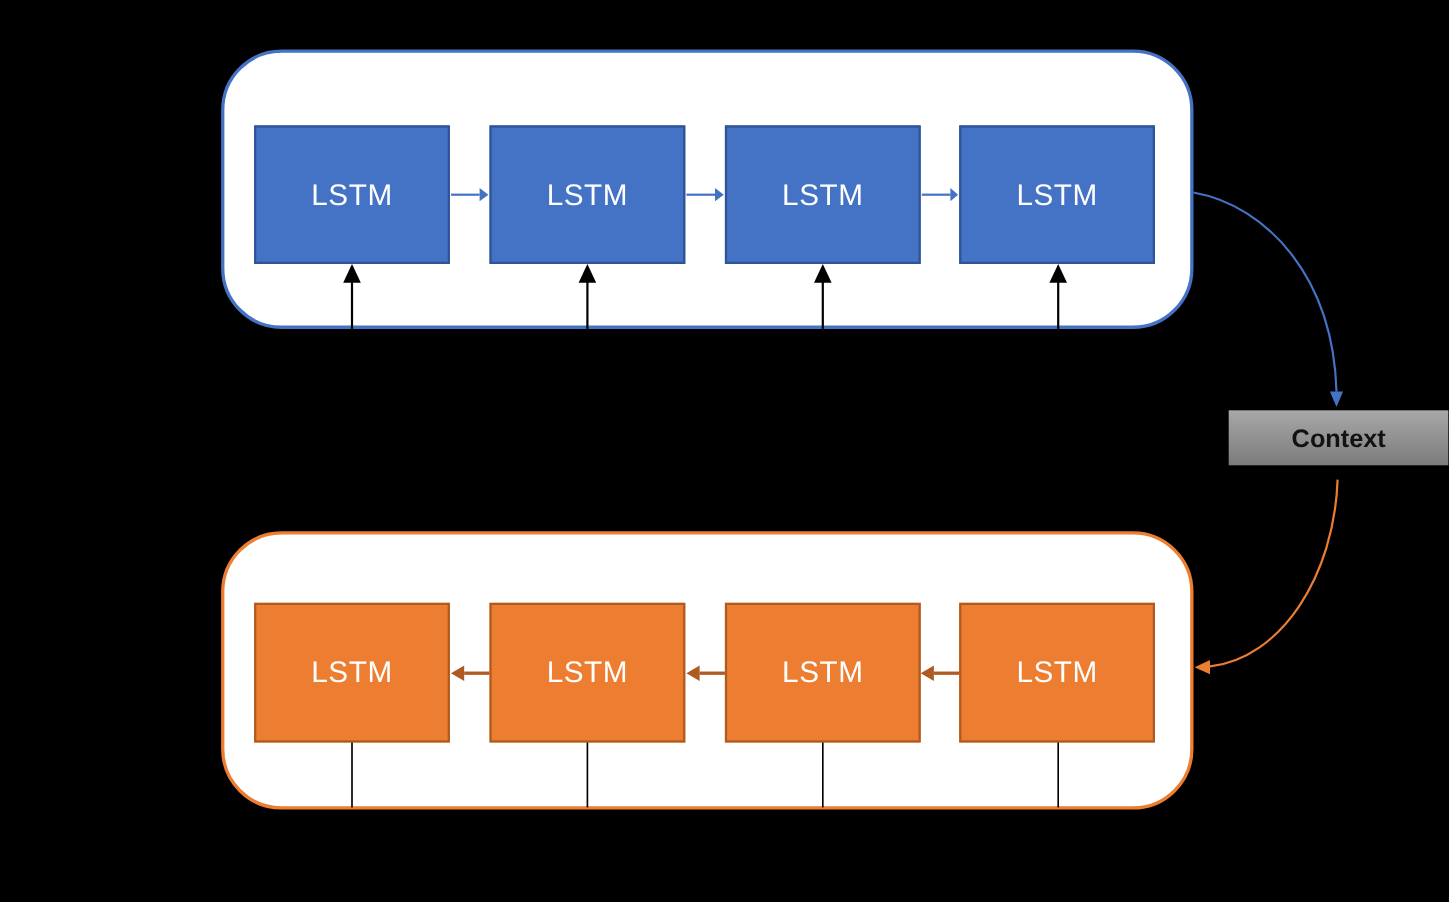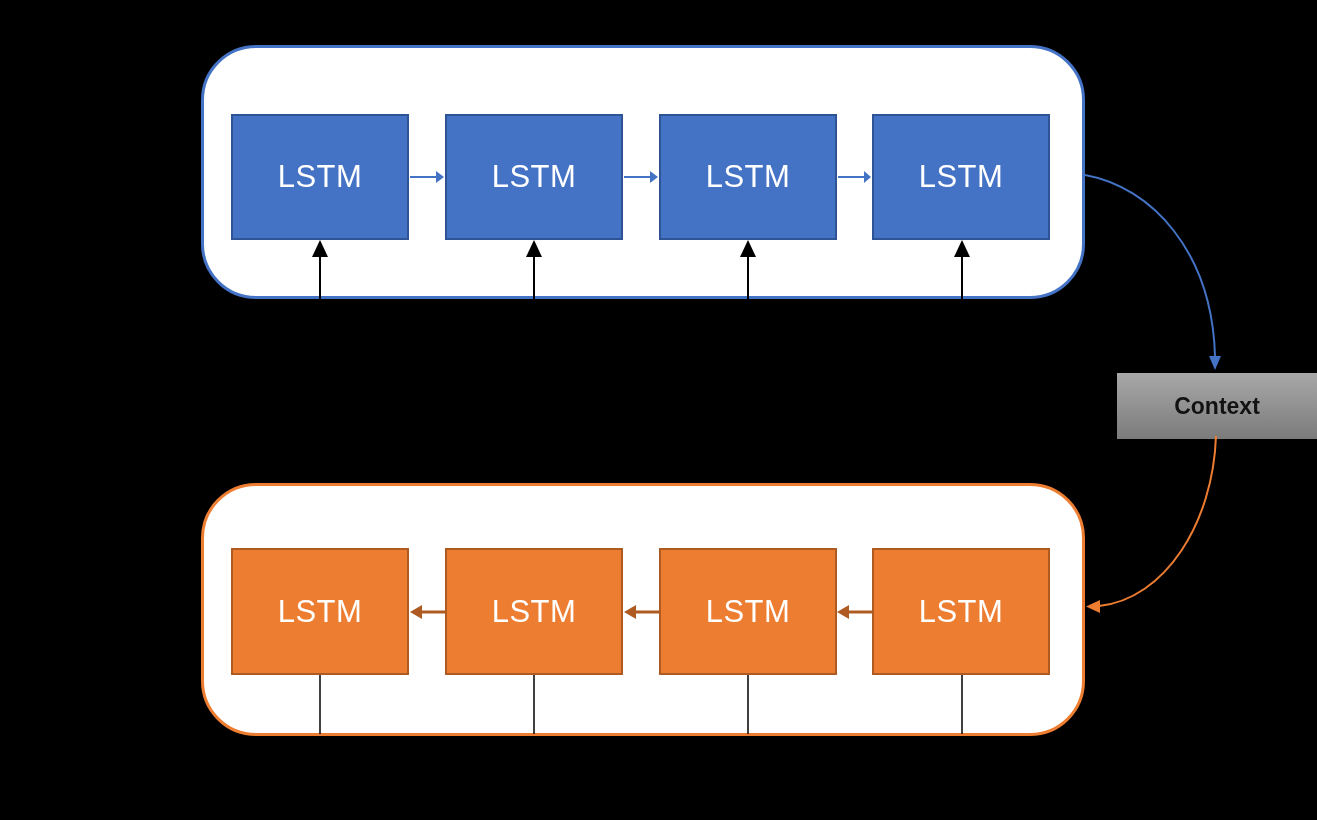--- a/index.html
+++ b/index.html
@@ -5,26 +5,26 @@
   html,body{margin:0;padding:0;background:var(--bg,#000);}
   body{font-family:"Liberation Sans",sans-serif;}
   .canvas{position:relative;width:1317px;height:820px;background:var(--bg,#000);overflow:hidden;}
 
   .frame{position:absolute;background:#fff;border-radius:55px;box-sizing:border-box;}
   .frame.encoder{left:201px;top:45px;width:884px;height:254px;border:3px solid var(--enc-frame);}
   .frame.decoder{left:201px;top:483px;width:884px;height:253px;border:3px solid var(--dec-frame);}
 
   .lstm{position:absolute;width:178px;height:126px;box-sizing:border-box;
         display:flex;align-items:center;justify-content:center;
-        color:var(--box-text);font-size:31px;letter-spacing:0.5px;}
+        color:var(--box-text);font-size:27px;letter-spacing:0.5px;}
   .lstm.blue{background:var(--enc-fill);border:2px solid var(--enc-border);top:114px;}
   .lstm.orange{background:var(--dec-fill);border:2px solid var(--dec-border);top:548px;height:127px;}
   .c1{left:231px;} .c2{left:445px;} .c3{left:659px;} .c4{left:872px;}
 
-  .context{position:absolute;left:1117px;top:373px;width:200px;height:66px;
+  .context{position:absolute;left:1117px;top:373px;width:200px;height:50px;
            background:linear-gradient(to bottom,var(--ctx-top),var(--ctx-bottom));
            display:flex;align-items:center;justify-content:center;
            color:var(--ctx-text);font-size:23px;font-weight:bold;}
 
   svg.overlay{position:absolute;left:0;top:0;pointer-events:none;}
   .enc-arrow line{stroke:var(--enc-frame);stroke-width:2;}
   .enc-arrow polygon{fill:var(--enc-frame);}
   .dec-arrow line{stroke:var(--dec-border);stroke-width:3;}
   .dec-arrow polygon{fill:var(--dec-border);}
   .in-arrow line{stroke:var(--line-black);stroke-width:2;}

